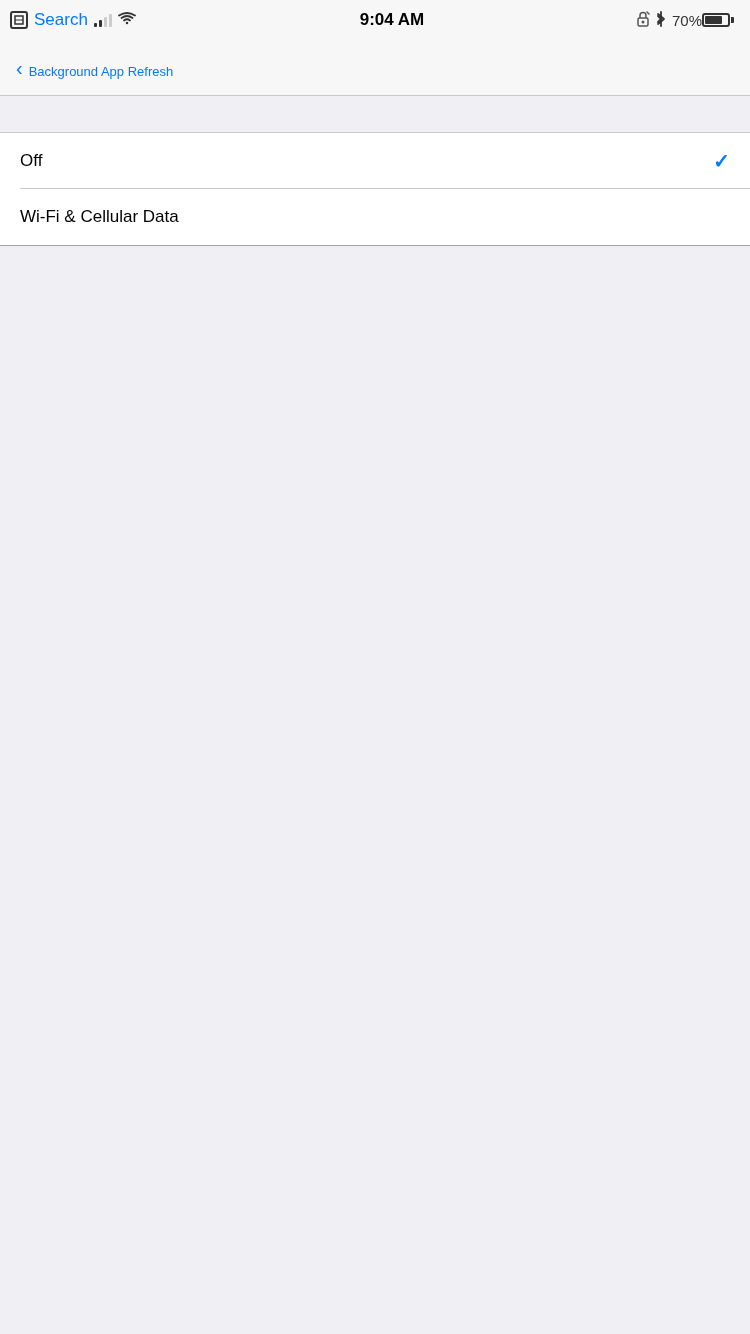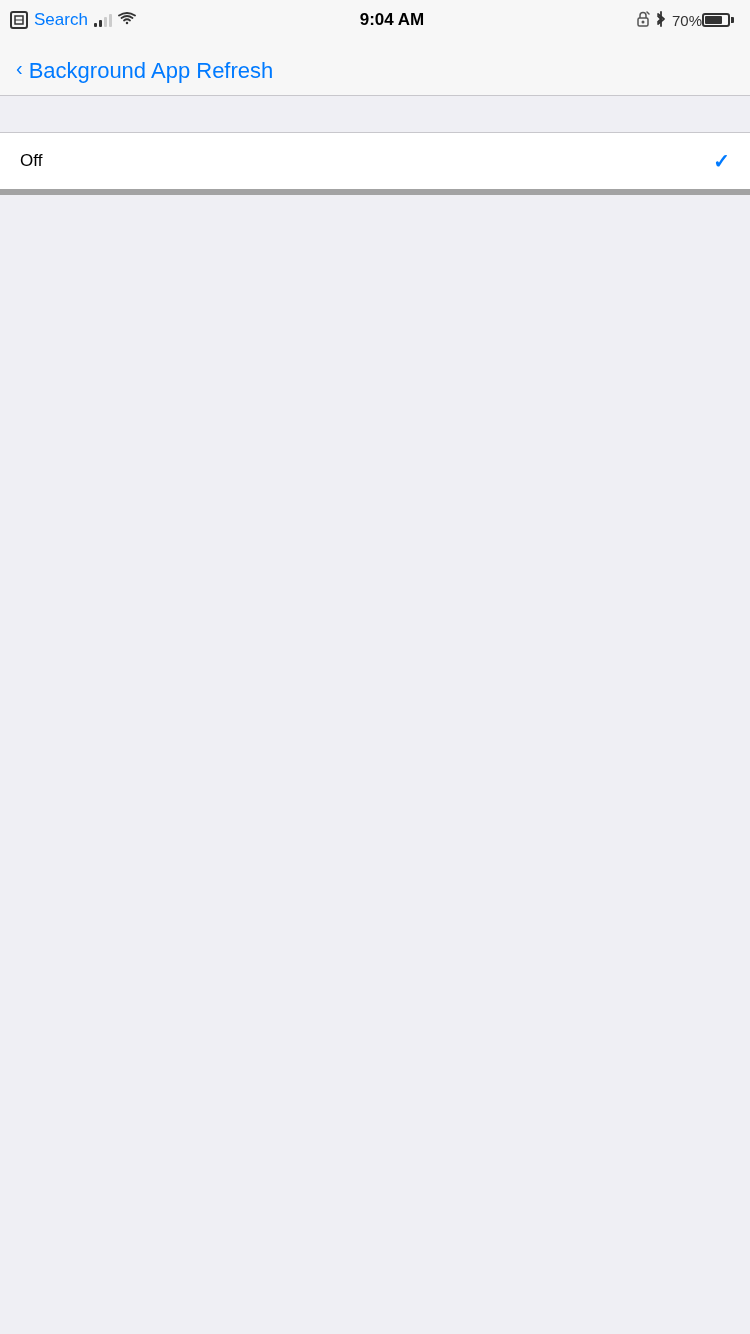--- a/index.html
+++ b/index.html
@@ -157,21 +157,21 @@
 
     .nav-back-chevron {
       font-size: 20px;
       color: #007aff;
       line-height: 1;
       margin-right: 2px;
     }
 
     .nav-back-label {
       color: #007aff;
-      font-size: 22px;
+      font-size: 13px;
       margin-top: 7px;
     }
 
     .nav-title {
       flex: 1;
       text-align: center;
       font-size: 17px;
       font-weight: 600;
       color: #000;
       white-space: nowrap;
@@ -183,21 +183,21 @@
     
     .section-gap {
       height: 36px;
       background: #efeff4;
     }
 
     
     .list-section {
       background: #fff;
       border-top: 1px solid #c8c7cc;
-      border-bottom: 6px solid #a3a3a3;
+      border-bottom: 1px solid #a3a3a3;
     }
 
     .list-item {
       display: flex;
       align-items: center;
       justify-content: space-between;
       height: 56px;
       padding: 0 20px;
       background: #fff;
       position: relative;
@@ -299,16 +299,19 @@
 <div class="section-gap"></div>
 
 <div class="list-section">
 
   <div class="list-item">
     <span class="list-item-label">Off</span>
     <span class="checkmark">✓</span>
   </div>
 
 
+  <div class="list-item">
+    <span class="list-item-label">Wi-Fi &amp; Cellular Data</span>
+  </div>
 
 </div>
 
 <div class="background-fill"></div>
 
 </body></html>

